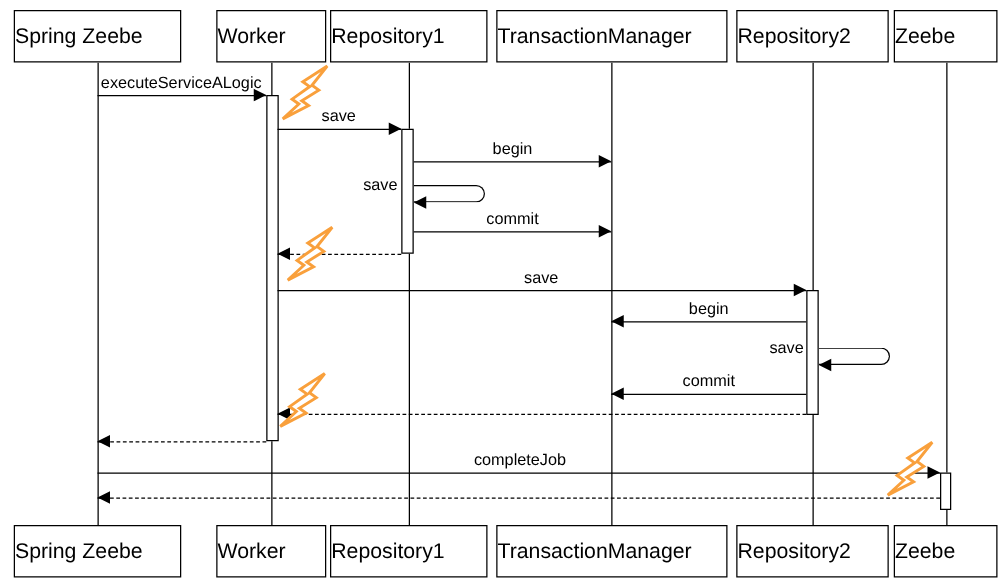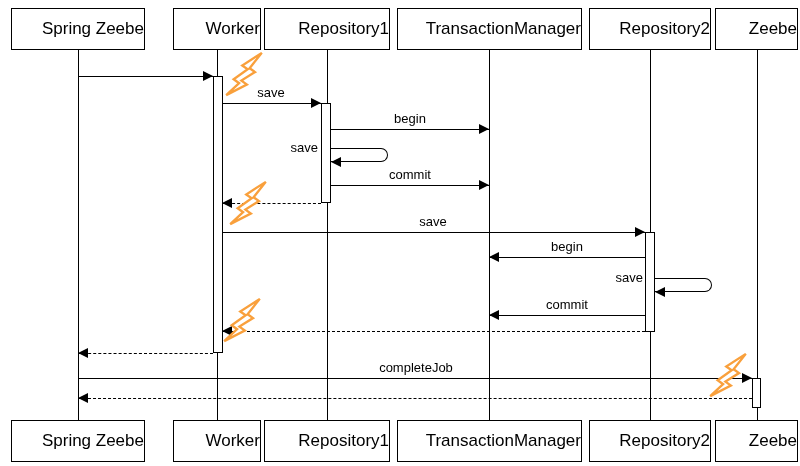--- a/index.html
+++ b/index.html
@@ -4,21 +4,21 @@
 <style>
   html,body { margin:0; padding:0; background:#ffffff; }
   .canvas {
     position:relative; width:800px; height:466px; background:#fff;
     font-family:"Liberation Sans", sans-serif; color:#000; overflow:hidden;
   }
   .lifeline { position:absolute; top:50px; height:370px; width:1px; background:var(--line-color,#000); }
   .pbox {
     position:absolute; height:42px; box-sizing:border-box;
     border:1.5px solid var(--line-color,#000); background:#fff;
-    display:flex; align-items:center; justify-content:flex-end;
+    display:flex; align-items:center; justify-content:flex-start;
     font-size:17px; white-space:nowrap;
   }
   .activation { position:absolute; box-sizing:border-box; border:1px solid var(--line-color,#000); background:#fff; }
   .mline { position:absolute; height:0; border-top:1px solid var(--line-color,#000); }
   .mline.dashed { border-top-style:dashed; }
   .arr { position:absolute; width:0; height:0; border-top:5px solid transparent; border-bottom:5px solid transparent; }
   .arr.r { border-left:10px solid var(--line-color,#000); }
   .arr.l { border-right:10px solid var(--line-color,#000); }
   .mlabel { position:absolute; font-size:13px; line-height:14px; text-align:center; white-space:nowrap; }
   .mlabel.ralign { text-align:right; }
@@ -80,20 +80,21 @@
       <span>Zeebe</span>
     </div>
 
   <div class="activation" style="left:213px;top:76px;width:10px;height:277px"></div>
   <div class="activation" style="left:321px;top:103px;width:10px;height:100px"></div>
   <div class="activation" style="left:645px;top:232px;width:10px;height:100px"></div>
   <div class="activation" style="left:752px;top:378px;width:9px;height:30px"></div>
 
   <div class="mline" style="left:78px;top:76px;width:135px"></div>
   <div class="arr r" style="left:203px;top:71px"></div>
+  <div class="mlabel" style="left:45px;top:59px;width:200px">executeServiceALogic</div>
 
   <div class="mline" style="left:222px;top:103px;width:99px"></div>
   <div class="arr r" style="left:311px;top:98px"></div>
   <div class="mlabel" style="left:221px;top:86px;width:100px">save</div>
 
   <div class="mline" style="left:331px;top:129px;width:158px"></div>
   <div class="arr r" style="left:479px;top:124px"></div>
   <div class="mlabel" style="left:360px;top:112px;width:100px">begin</div>
 
   <div class="selfloop" style="left:331px;top:148px;width:57px;height:14px"></div>

